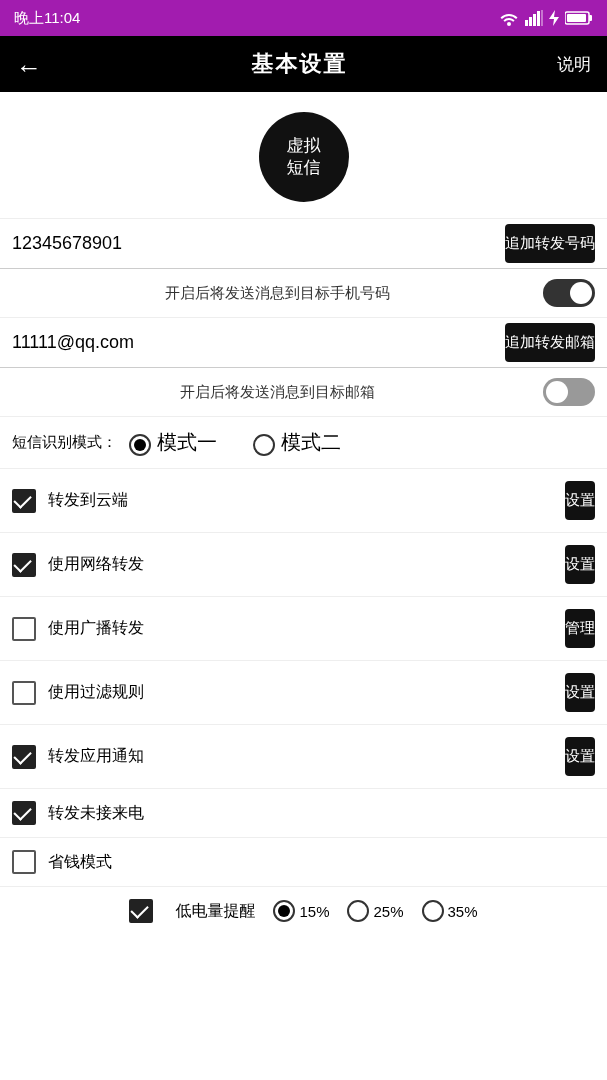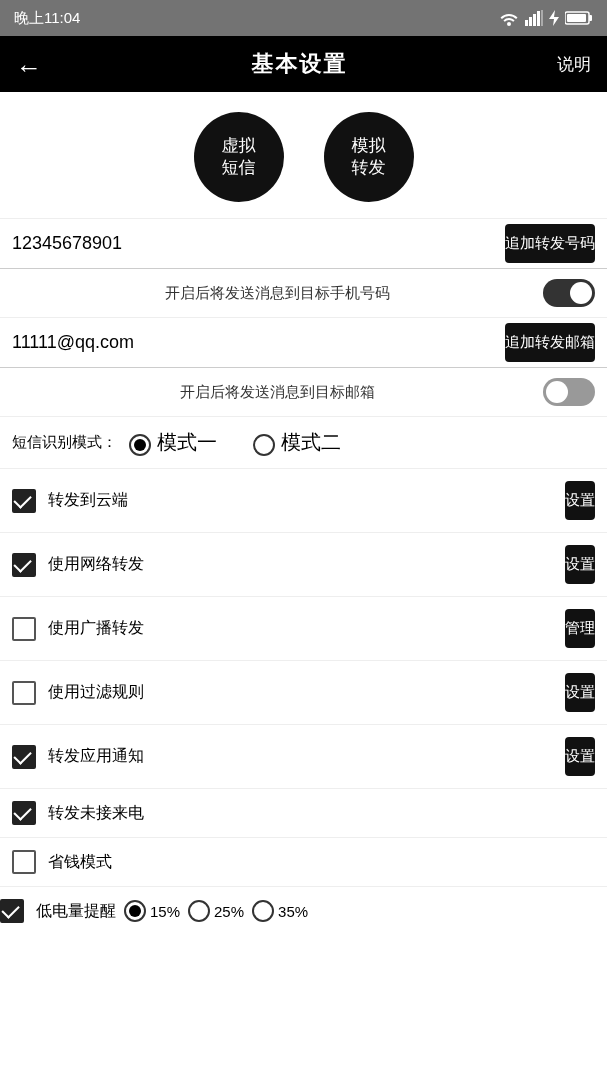--- a/index.html
+++ b/index.html
@@ -9,21 +9,21 @@
       min-height: 1080px;
       background: #fff;
       font-family: sans-serif;
       font-size: 16px;
       color: #000;
       overflow-x: hidden;
     }
 
     
     .status-bar {
-      background: #737373;
+      background: #a21caf;
       color: #fff;
       display: flex;
       justify-content: space-between;
       align-items: center;
       padding: 6px 14px;
       height: 36px;
     }
     .status-bar .time { font-size: 15px; font-weight: 500; }
     .status-icons { display: flex; align-items: center; gap: 6px; }
     .status-icons svg { fill: white; }
@@ -209,20 +209,22 @@
       display: block;
     }
     .check-text { flex: 1; font-size: 16px; }
     .check-btn { margin-left: auto; }
 
     
     .battery-row {
       display: flex;
       align-items: center;
       padding: 12px 0;
+      gap: 10px;
+      justify-content: center;
     }
     .battery-radio-option {
       display: flex;
       align-items: center;
       gap: 4px;
       font-size: 15px;
     }
   </style>
 </head>
 <body>
@@ -256,21 +258,20 @@
 </div>
 
 <div class="header">
   <span class="header-back">←</span>
   <span class="header-title">基本设置</span>
   <span class="header-help">说明</span>
 </div>
 
 <div class="tab-row">
   <button class="tab-btn">虚拟<br>短信</button>
-  <button class="tab-btn">模拟<br>转发</button>
 </div>
 
 <div class="content">
 
   <div class="input-row">
     <input type="text" value="12345678901" style="">
     <button class="btn-dark">追加转发号码</button>
   </div>
 
   <div class="toggle-row">

